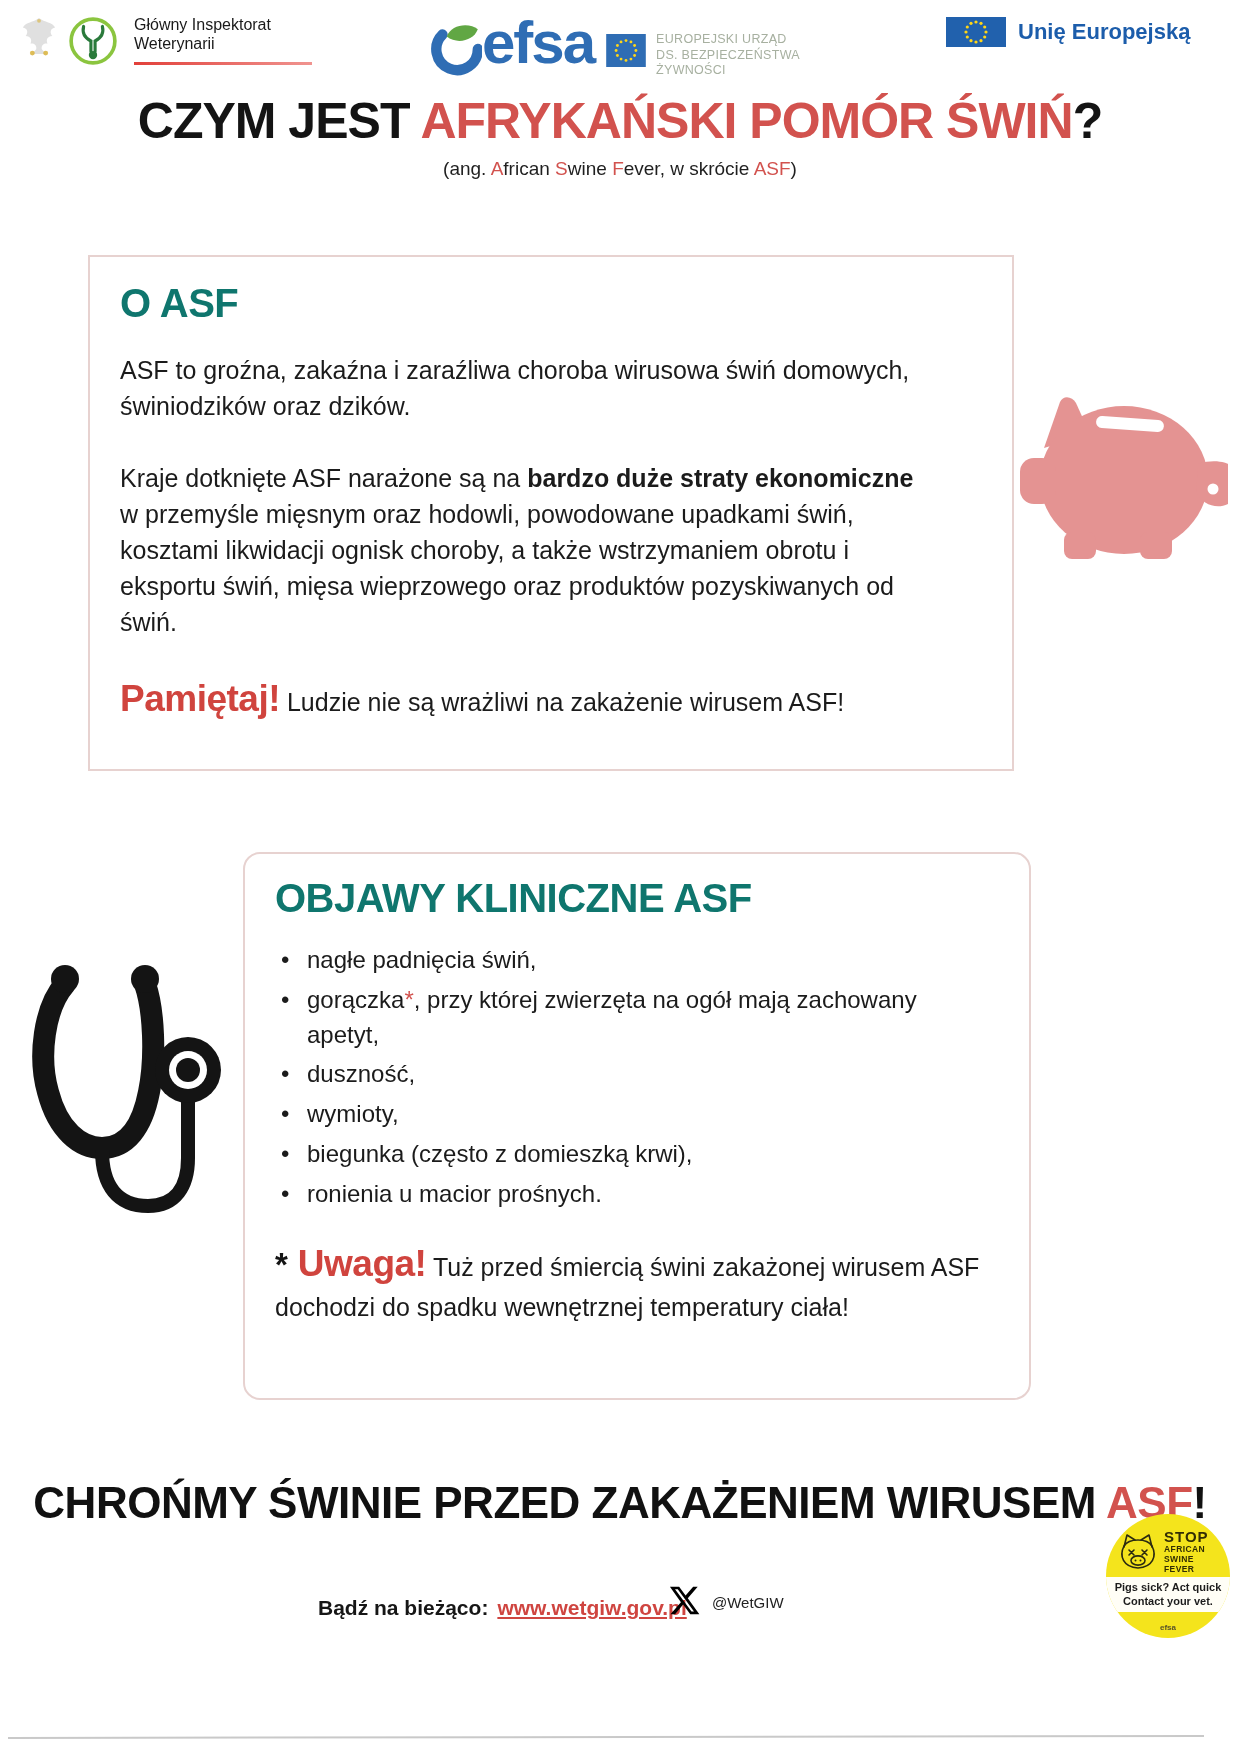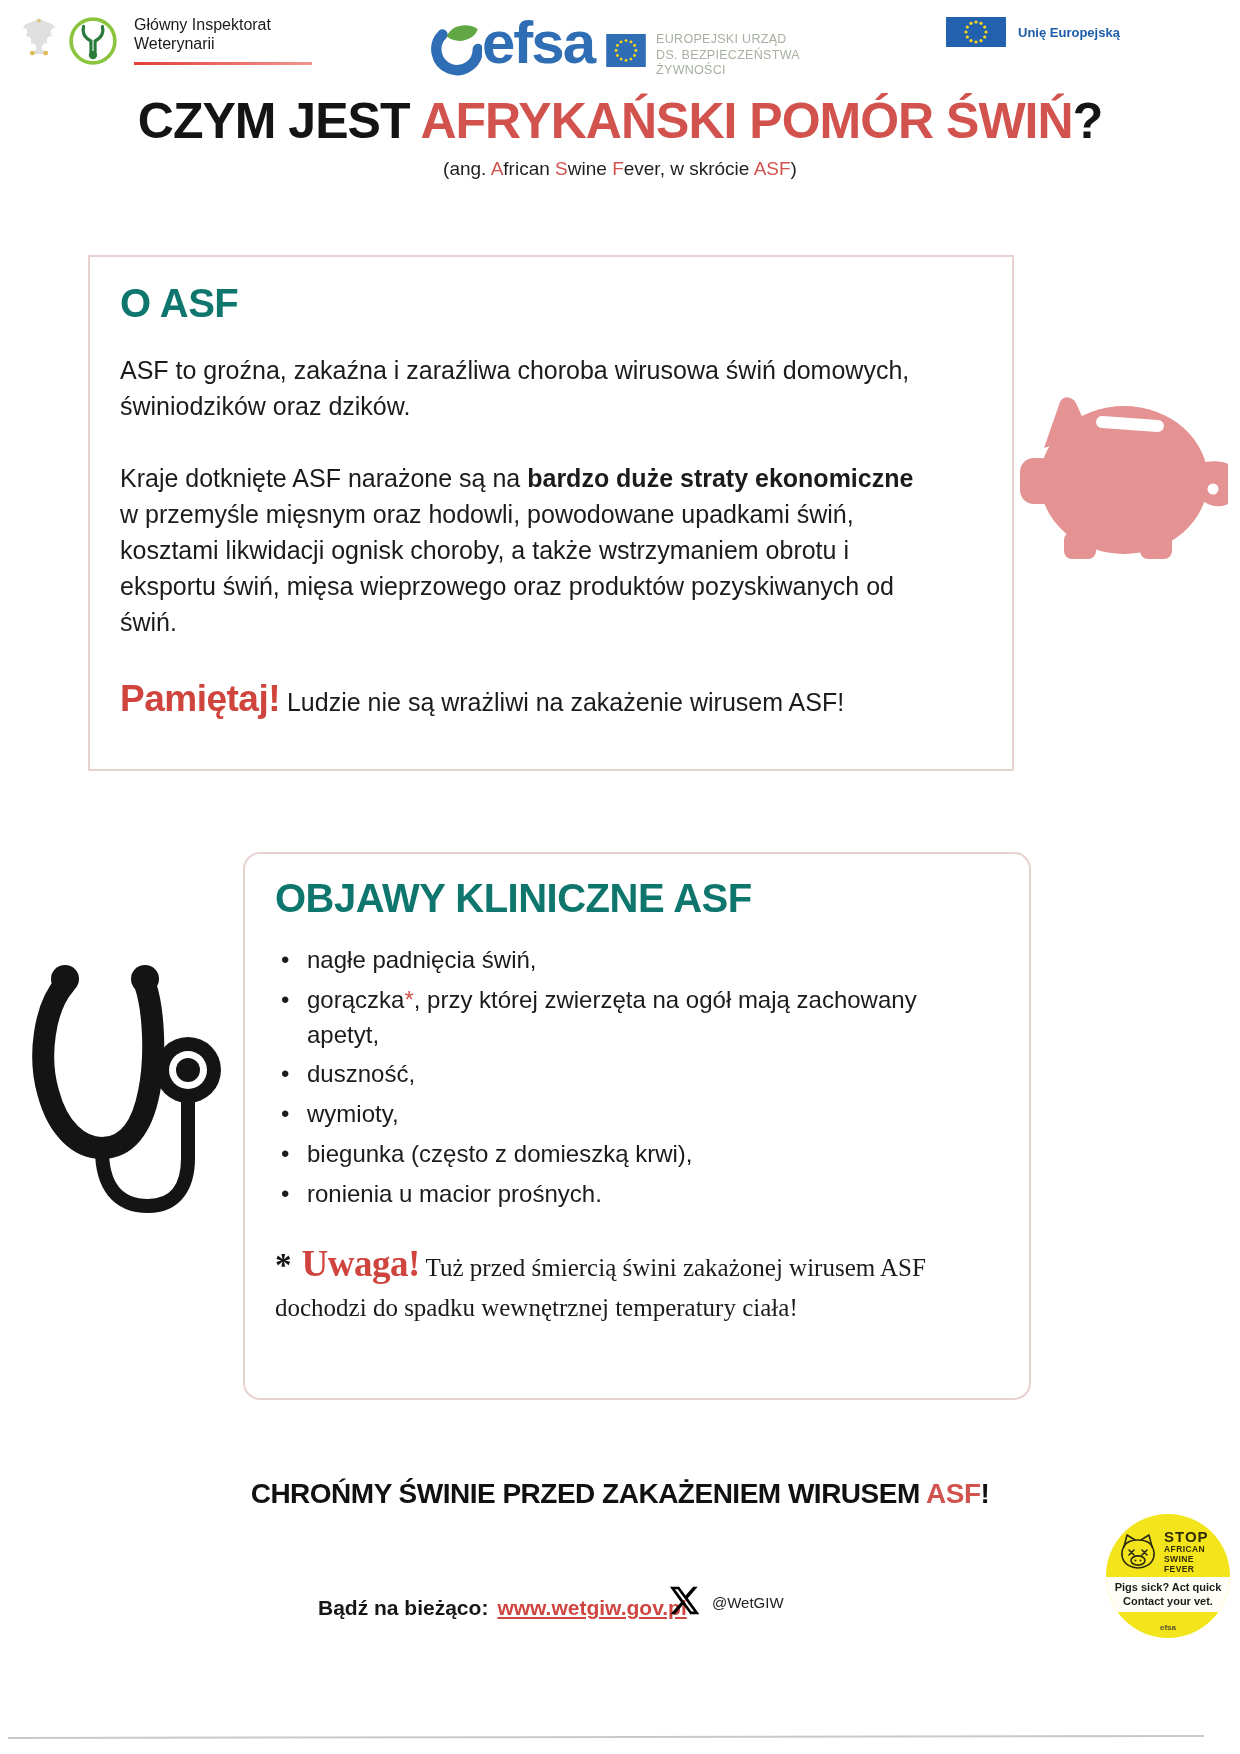--- a/index.html
+++ b/index.html
@@ -14,21 +14,21 @@
   .giw-rule{height:3px;width:178px;margin-top:8px;background:linear-gradient(90deg,#e2403a,#f09490);}
 
   .efsa-group{position:absolute;left:428px;top:14px;display:flex;align-items:flex-start;}
   .efsa-mark{width:54px;height:56px;margin-top:6px;}
   .efsa-word{font-size:60px;font-weight:bold;color:#2f6db4;line-height:.95;letter-spacing:-2px;}
   .efsa-flag{width:40px;height:33px;margin:20px 0 0 12px;}
   .efsa-desc{margin:18px 0 0 10px;font-size:12.5px;line-height:1.25;color:#a7b0a0;letter-spacing:.3px;}
 
   .eu-group{position:absolute;left:946px;top:16px;display:flex;align-items:center;}
   .eu-flag{width:60px;height:32px;}
-  .eu-label{font-size:13px;font-weight:bold;color:#1c5dab;margin-left:12px;}
+  .eu-label{font-size:22px;font-weight:bold;color:#1c5dab;margin-left:12px;}
 
   
   .title{position:absolute;top:92px;left:0;width:100%;margin:0;text-align:center;
          font-size:50px;font-weight:bold;letter-spacing:-1px;color:#141414;}
   .subtitle{position:absolute;top:158px;left:0;width:100%;text-align:center;font-size:19px;color:#1f1f1f;}
   .seg-red{color:#d2524e;}
   .seg-bold{font-weight:bold;}
 
   
   .box{position:absolute;background:#fff;border:2px solid #e7d2d0;box-sizing:border-box;}
@@ -39,28 +39,28 @@
   .p2{margin-top:36px;max-width:815px;}
   .reminder{margin-top:32px;max-width:860px;}
   .red-callout{font-size:37px;font-weight:bold;color:#d0443e;letter-spacing:-.5px;}
 
   .piggy{position:absolute;left:1020px;top:392px;width:210px;height:168px;}
 
   .symptoms-box{left:243px;top:852px;width:788px;height:548px;padding:22px 30px 0 30px;border-radius:17px;}
   .symptoms-list{list-style:none;margin:22px 0 0;padding:0;font-size:24px;line-height:1.45;max-width:705px;}
   .symptoms-list li{position:relative;padding-left:32px;margin-bottom:5px;}
   .symptoms-list li::before{content:"\2022";position:absolute;left:6px;}
-  .note{margin-top:26px;font-size:25px;line-height:1.42;max-width:745px;font-family:Liberation Serif, serif;}
+  .note{margin-top:26px;font-size:25px;line-height:1.42;max-width:745px;}
   .note-star{font-size:33px;font-weight:bold;padding-right:10px;color:#141414;}
 
   .steth{position:absolute;left:18px;top:962px;width:205px;height:275px;}
 
   
   .headline{position:absolute;top:1478px;left:0;width:100%;text-align:center;
-            font-size:28px;font-weight:bold;letter-spacing:-.5px;color:#111;}
+            font-size:44px;font-weight:bold;letter-spacing:-.5px;color:#111;}
   .cta{position:absolute;left:318px;top:1596px;font-size:21px;white-space:nowrap;}
   .cta-label{font-weight:bold;color:#161616;}
   .cta-link{font-weight:bold;color:#cf4540;text-decoration:underline;margin-left:9px;cursor:pointer;}
   .x-logo{position:absolute;left:668px;top:1584px;width:33px;height:33px;}
   .x-handle{position:absolute;left:712px;top:1594px;font-size:15px;color:#222;}
 
   .sticker{position:absolute;left:1106px;top:1514px;width:124px;height:124px;border-radius:50%;
            background:#f4e41c;overflow:hidden;}
   .sticker-top{display:flex;align-items:center;margin:15px 0 0 9px;}
   .pigface{width:46px;height:42px;flex:none;}

